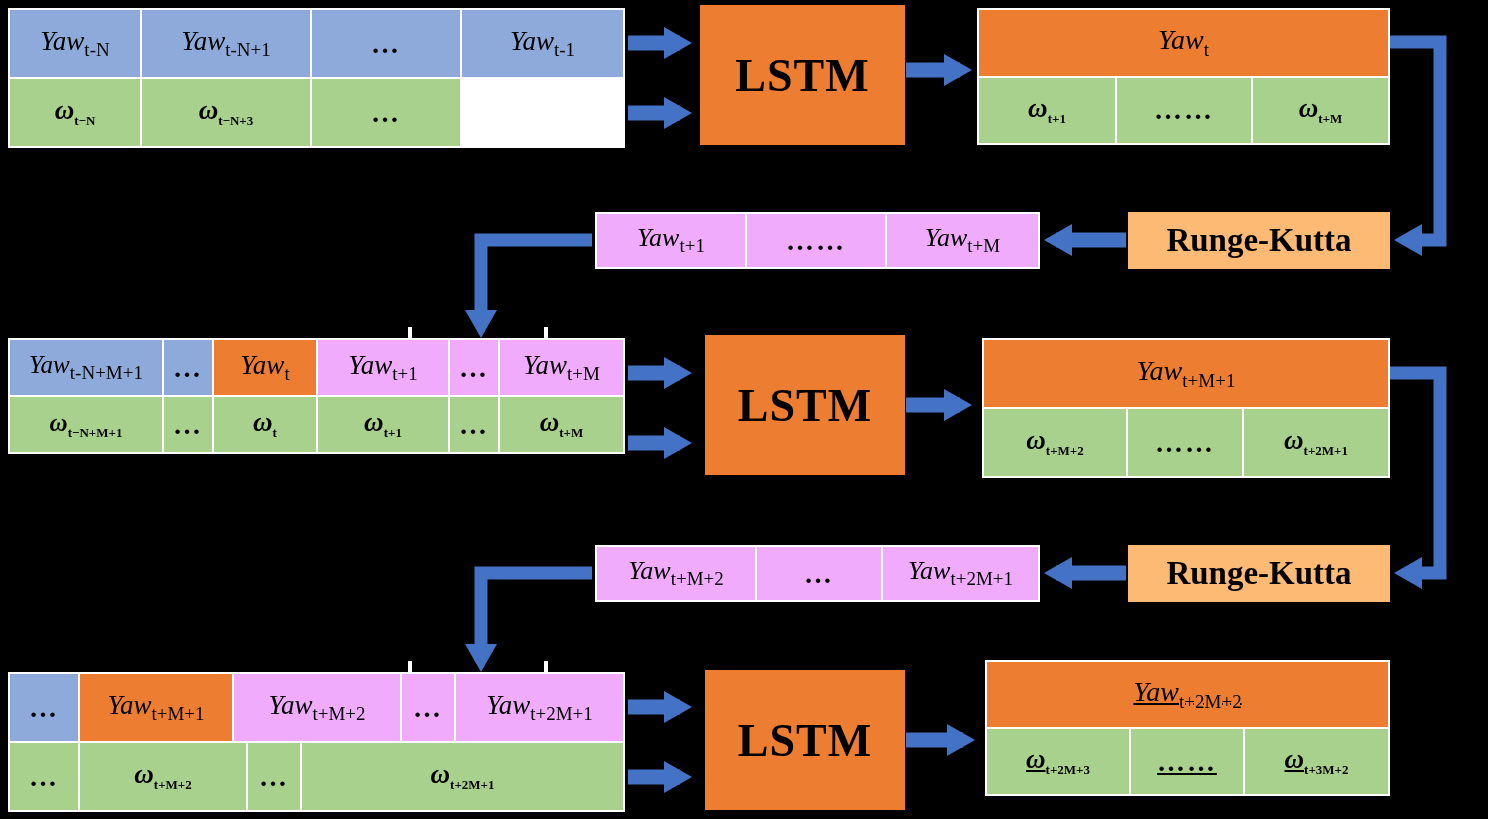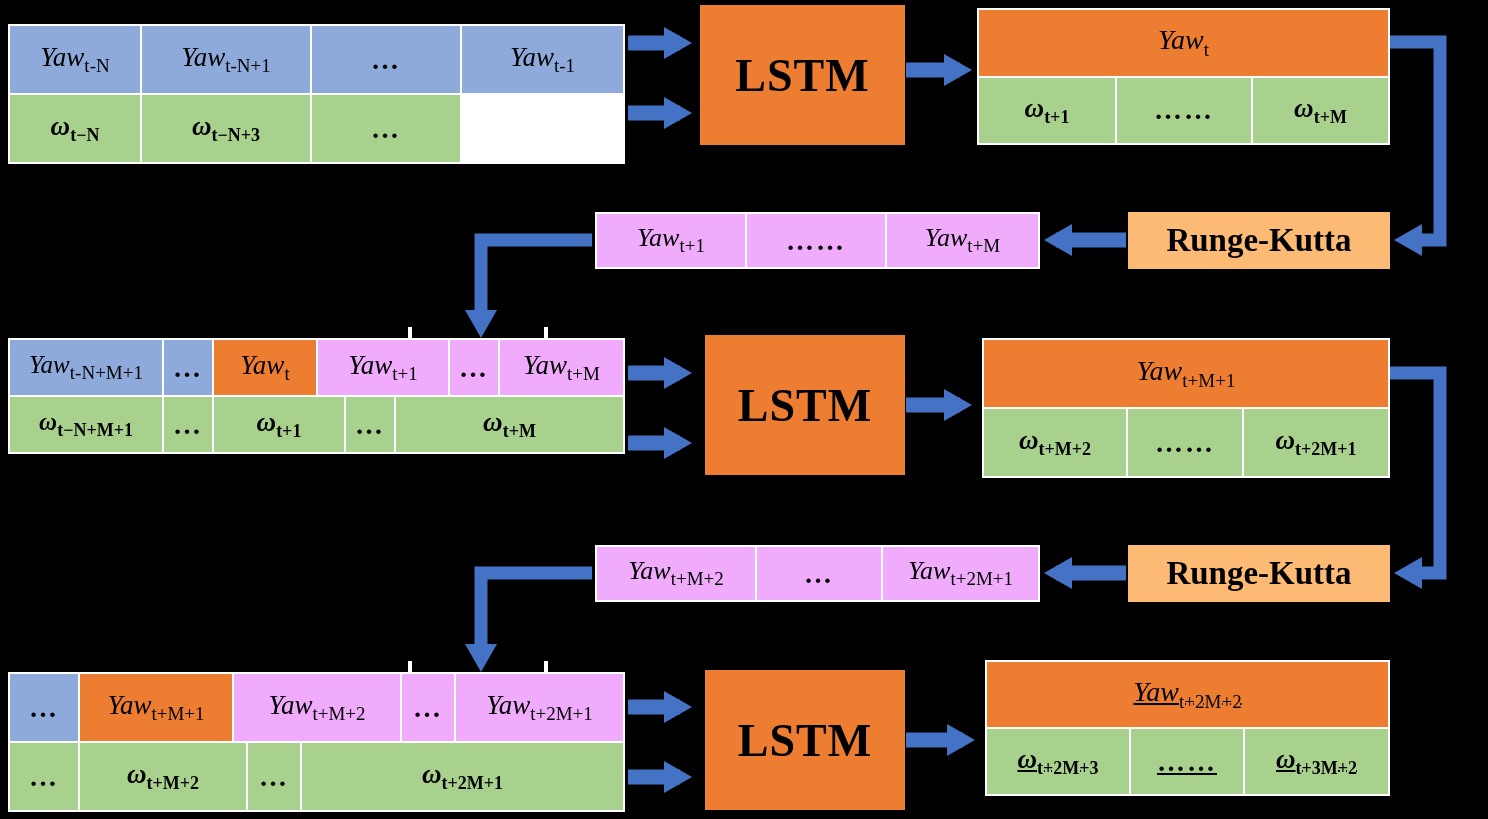--- a/index.html
+++ b/index.html
@@ -8,21 +8,21 @@
   .tbl{position:absolute;background:#fff;padding:2px;display:flex;flex-direction:column;gap:2px;box-sizing:border-box;}
   .trow{display:flex;gap:2px;flex:1 1 0;min-height:0;}
   .cell{display:flex;align-items:center;justify-content:center;overflow:hidden;white-space:nowrap;}
   .blue{background:#8EAADB;}
   .green{background:#A9D18E;}
   .orangec{background:#ED7D31;}
   .yellowc{background:#f0abfc;}
   .yawc{font-style:italic;font-size:27px;}
   .yawc sub{font-style:normal;font-size:19px;letter-spacing:0;}
   .omc{font-weight:bold;font-style:italic;font-size:27px;}
-  .omc sub{font-style:normal;font-size:18px;}
+  .omc sub{font-style:normal;font-size:13px;}
   .dotc{font-weight:bold;font-size:28px;letter-spacing:2px;}
   .box{position:absolute;display:flex;align-items:center;justify-content:center;box-sizing:border-box;}
   .lstm{background:#ED7D31;font-weight:bold;font-size:46px;letter-spacing:1px;}
   .rk{background:#fdba74;font-weight:bold;font-size:33px;}
   .arrows{position:absolute;left:0;top:0;pointer-events:none;}
   .tick{position:absolute;width:4px;height:11px;background:#fff;}
 </style>
 </head>
 <body>
 
@@ -48,21 +48,21 @@
       <path d="M906,740 H963" marker-end="url(#ah)"></path>
     </g>
     <g stroke="#4472C4" fill="none" stroke-width="13">
       <path d="M1390,42 L1440,42 L1440,240 L1406,240" marker-end="url(#ah)"></path>
       <path d="M592,240 L481,240 L481,326" marker-end="url(#ah)"></path>
       <path d="M1390,373 L1440,373 L1440,573 L1406,573" marker-end="url(#ah)"></path>
       <path d="M592,573 L481,573 L481,660" marker-end="url(#ah)"></path>
     </g>
   </svg>
 
-  <div class="tbl" style="left:8px;top:8px;width:617px;height:140px;margin-top:16px;">
+  <div class="tbl" style="left:8px;top:8px;width:617px;height:140px;">
     <div class="trow">
       <div class="cell blue yawc" style="flex:0 0 130px">
           <span class="t"><span>Yaw</span><sub>t-N</sub></span>
         </div>
       <div class="cell blue yawc" style="flex:0 0 168px">
           <span class="t"><span>Yaw</span><sub>t-N+1</sub></span>
         </div>
       <div class="cell blue dotc" style="flex:0 0 148px">
           <span>…</span>
         </div>
@@ -147,20 +147,23 @@
           <span class="t"><span>Yaw</span><sub>t+M</sub></span>
         </div>
     </div>
     <div class="trow">
       <div class="cell green omc" style="flex:0 0 152px;font-size:25px">
           <span class="t"><span>ω</span><sub>t−N+M+1</sub></span>
         </div>
       <div class="cell green dotc" style="flex:0 0 48px">
           <span>…</span>
         </div>
+      <div class="cell green omc" style="flex:0 0 102px">
+          <span class="t"><span>ω</span><sub>t</sub></span>
+        </div>
       <div class="cell green omc" style="flex:0 0 130px">
           <span class="t"><span>ω</span><sub>t+1</sub></span>
         </div>
       <div class="cell green dotc" style="flex:0 0 48px">
           <span>…</span>
         </div>
       <div class="cell green omc" style="flex:1 1 auto">
           <span class="t"><span>ω</span><sub>t+M</sub></span>
         </div>
     </div>

